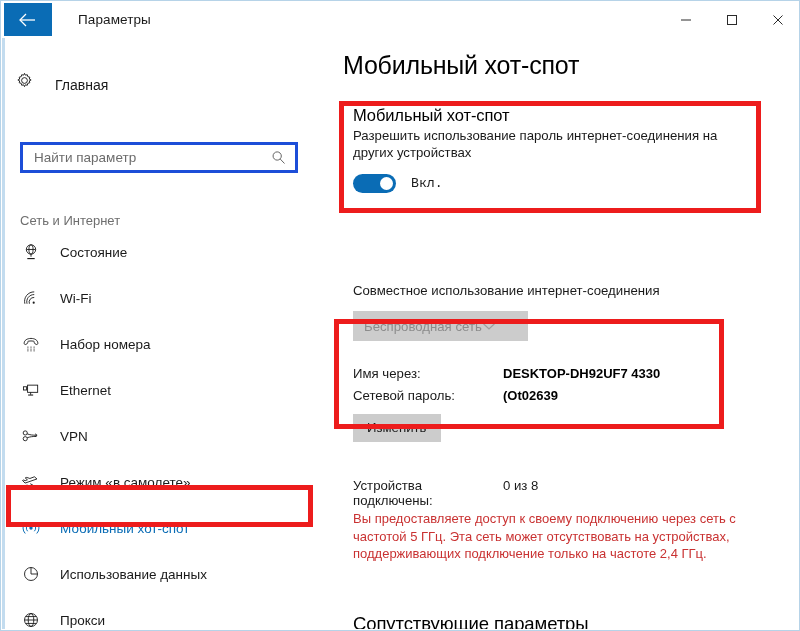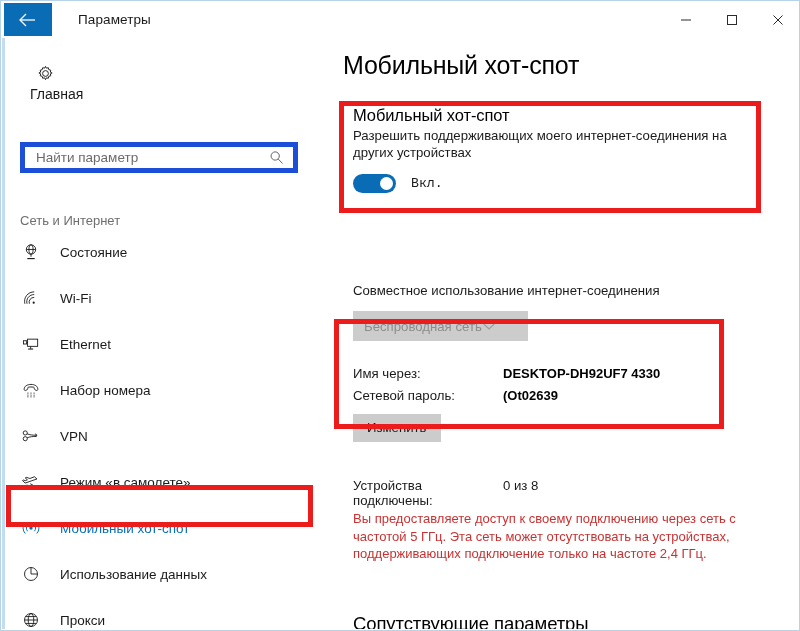--- a/index.html
+++ b/index.html
@@ -85,40 +85,39 @@
   }
   .sidebar-accent {
     position: absolute;
     left: 0; top: 0;
     width: 3px;
     height: 100%;
     background: #c3dcef;
   }
   .nav-home {
     position: absolute;
-    left: 6px;
+    left: 14px;
     top: 27px;
     display: flex;
-    align-items: center;
+    align-items: flex-end;
     height: 28px;
     cursor: pointer;
-    flex-direction: column;
   }
   .nav-home .label {
     margin-left: 22px;
     font-size: 14px;
     color: #1a1a1a;
   }
   .search-wrap {
     position: absolute;
     left: 18px;
     top: 104px;
     width: 278px;
     height: 31px;
-    border: 5px solid #1d4ed8;
+    border: 3px solid #1d4ed8;
     background: #ffffff;
     display: flex;
     align-items: center;
     box-sizing: border-box;
     cursor: text;
   }
   .search-wrap input {
     flex: 1;
     border: none;
     outline: none;
@@ -422,33 +421,20 @@
       <div class="nav-item">
         <span class="ico">
           <svg width="18" height="18" viewBox="0 0 20 20">
             <path d="M3.2 16.4A10.5 10.5 0 0 1 13.6 3.2" fill="none" stroke="#1a1a1a" stroke-width="1"></path>
             <path d="M5.6 16.4A8 8 0 0 1 13.6 6.2" fill="none" stroke="#1a1a1a" stroke-width="1"></path>
             <path d="M8.2 16.4a5.3 5.3 0 0 1 5.4-7" fill="none" stroke="#1a1a1a" stroke-width="1"></path>
             <circle cx="13" cy="15.2" r="1.2" fill="#1a1a1a"></circle>
           </svg>
         </span>
         <span class="label">Wi-Fi</span>
-      </div>
-
-      <div class="nav-item">
-        <span class="ico">
-          <svg width="18" height="18" viewBox="0 0 20 20">
-            <rect x="6.2" y="4.6" width="11.2" height="8" fill="none" stroke="#1a1a1a" stroke-width="1"></rect>
-            <line x1="9.6" y1="12.6" x2="9.6" y2="15.3" stroke="#1a1a1a" stroke-width="1"></line>
-            <line x1="6.8" y1="15.6" x2="12.4" y2="15.6" stroke="#1a1a1a" stroke-width="1.2"></line>
-            <rect x="1.6" y="6.4" width="3.6" height="3.6" fill="none" stroke="#1a1a1a" stroke-width="1"></rect>
-            <line x1="5.2" y1="8.2" x2="6.2" y2="8.2" stroke="#1a1a1a" stroke-width="1"></line>
-          </svg>
-        </span>
-        <span class="label">Ethernet</span>
       </div>
 
       <div class="nav-item">
         <span class="ico">
           <svg width="18" height="18" viewBox="0 0 20 20">
             <path d="M2.4 9.2c0-3.4 3.4-5.4 7.6-5.4s7.6 2 7.6 5.4c0 1.2-1 1.7-1.9 1.2l-1.6-.9c-.6-.3-.7-.9-.5-1.4.2-.7-.2-1.2-1-1.3a18 18 0 0 0-5.2 0c-.8.1-1.2.6-1 1.3.2.5.1 1.1-.5 1.4l-1.6.9c-.9.5-1.9 0-1.9-1.2z" fill="none" stroke="#1a1a1a" stroke-width="1"></path>
             <g fill="#1a1a1a">
               <circle cx="6.6" cy="13.4" r=".65"></circle>
                 <circle cx="10" cy="13.4" r=".65"></circle>
                 <circle cx="13.4" cy="13.4" r=".65"></circle>
@@ -460,20 +446,33 @@
                 <circle cx="13.4" cy="17.6" r=".65"></circle>
             </g>
           </svg>
         </span>
         <span class="label">Набор номера</span>
       </div>
 
       <div class="nav-item">
         <span class="ico">
           <svg width="18" height="18" viewBox="0 0 20 20">
+            <rect x="6.2" y="4.6" width="11.2" height="8" fill="none" stroke="#1a1a1a" stroke-width="1"></rect>
+            <line x1="9.6" y1="12.6" x2="9.6" y2="15.3" stroke="#1a1a1a" stroke-width="1"></line>
+            <line x1="6.8" y1="15.6" x2="12.4" y2="15.6" stroke="#1a1a1a" stroke-width="1.2"></line>
+            <rect x="1.6" y="6.4" width="3.6" height="3.6" fill="none" stroke="#1a1a1a" stroke-width="1"></rect>
+            <line x1="5.2" y1="8.2" x2="6.2" y2="8.2" stroke="#1a1a1a" stroke-width="1"></line>
+          </svg>
+        </span>
+        <span class="label">Ethernet</span>
+      </div>
+
+      <div class="nav-item">
+        <span class="ico">
+          <svg width="18" height="18" viewBox="0 0 20 20">
             <circle cx="3.6" cy="6.6" r="2.3" fill="none" stroke="#1a1a1a" stroke-width="1"></circle>
             <circle cx="3.6" cy="13" r="2.3" fill="none" stroke="#1a1a1a" stroke-width="1"></circle>
             <path d="M5.7 7.6c3 1.2 6.2 1.5 10.4 1.6" fill="none" stroke="#1a1a1a" stroke-width="1"></path>
             <path d="M5.7 12c3-1.2 6.2-1.5 10.4-1.6" fill="none" stroke="#1a1a1a" stroke-width="1"></path>
             <path d="M14.6 7.6l2.2 1.6-2.2 1.6" fill="none" stroke="#1a1a1a" stroke-width="1"></path>
           </svg>
         </span>
         <span class="label">VPN</span>
       </div>
 
@@ -526,21 +525,21 @@
     </div>
   </div>
 
   <div class="content">
     <div class="content-inner">
 
       <div class="page-title">Мобильный хот-спот</div>
 
       <div class="block-hotspot">
         <div class="sub-title">Мобильный хот-спот</div>
-        <div class="sub-desc">Разрешить поддерживающих моего интернет-соединения на других устройствах</div>
+        <div class="sub-desc">Разрешить использование пароль интернет-соединения на других устройствах</div>
         <div class="toggle-row">
           <div class="toggle">
             <div class="knob"></div>
           </div>
           <div class="toggle-label">Вкл.</div>
         </div>
       </div>
 
       <div class="share-label">Совместное использование интернет-соединения</div>
 

